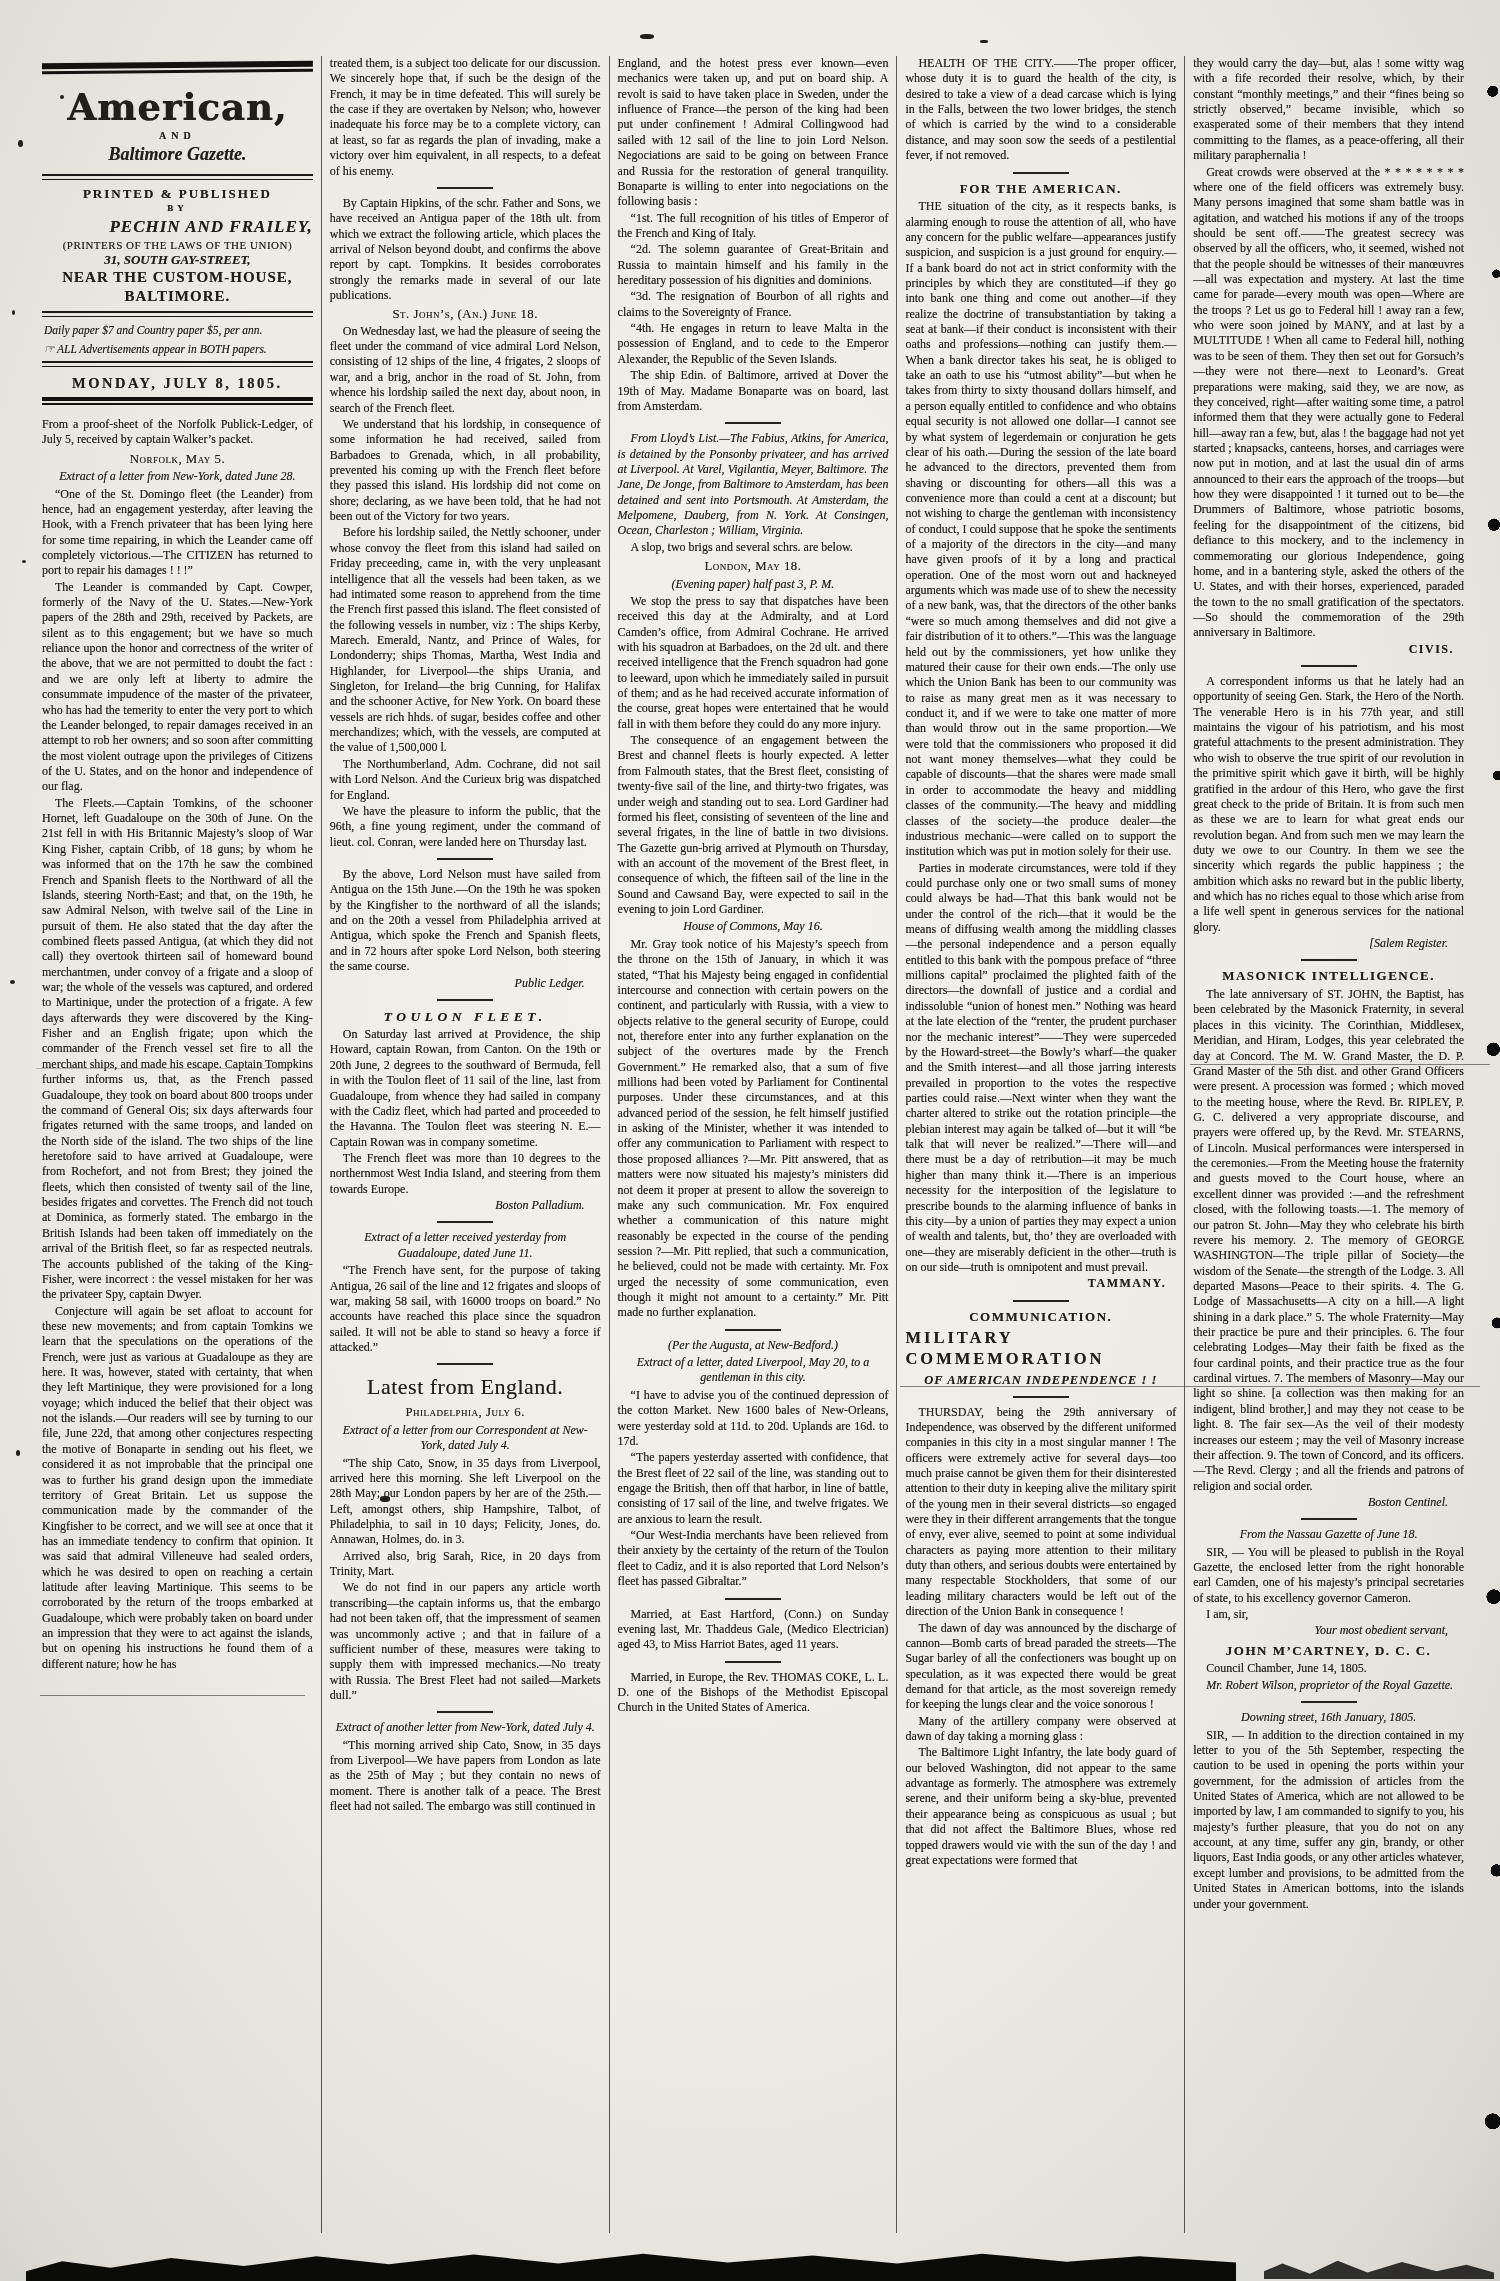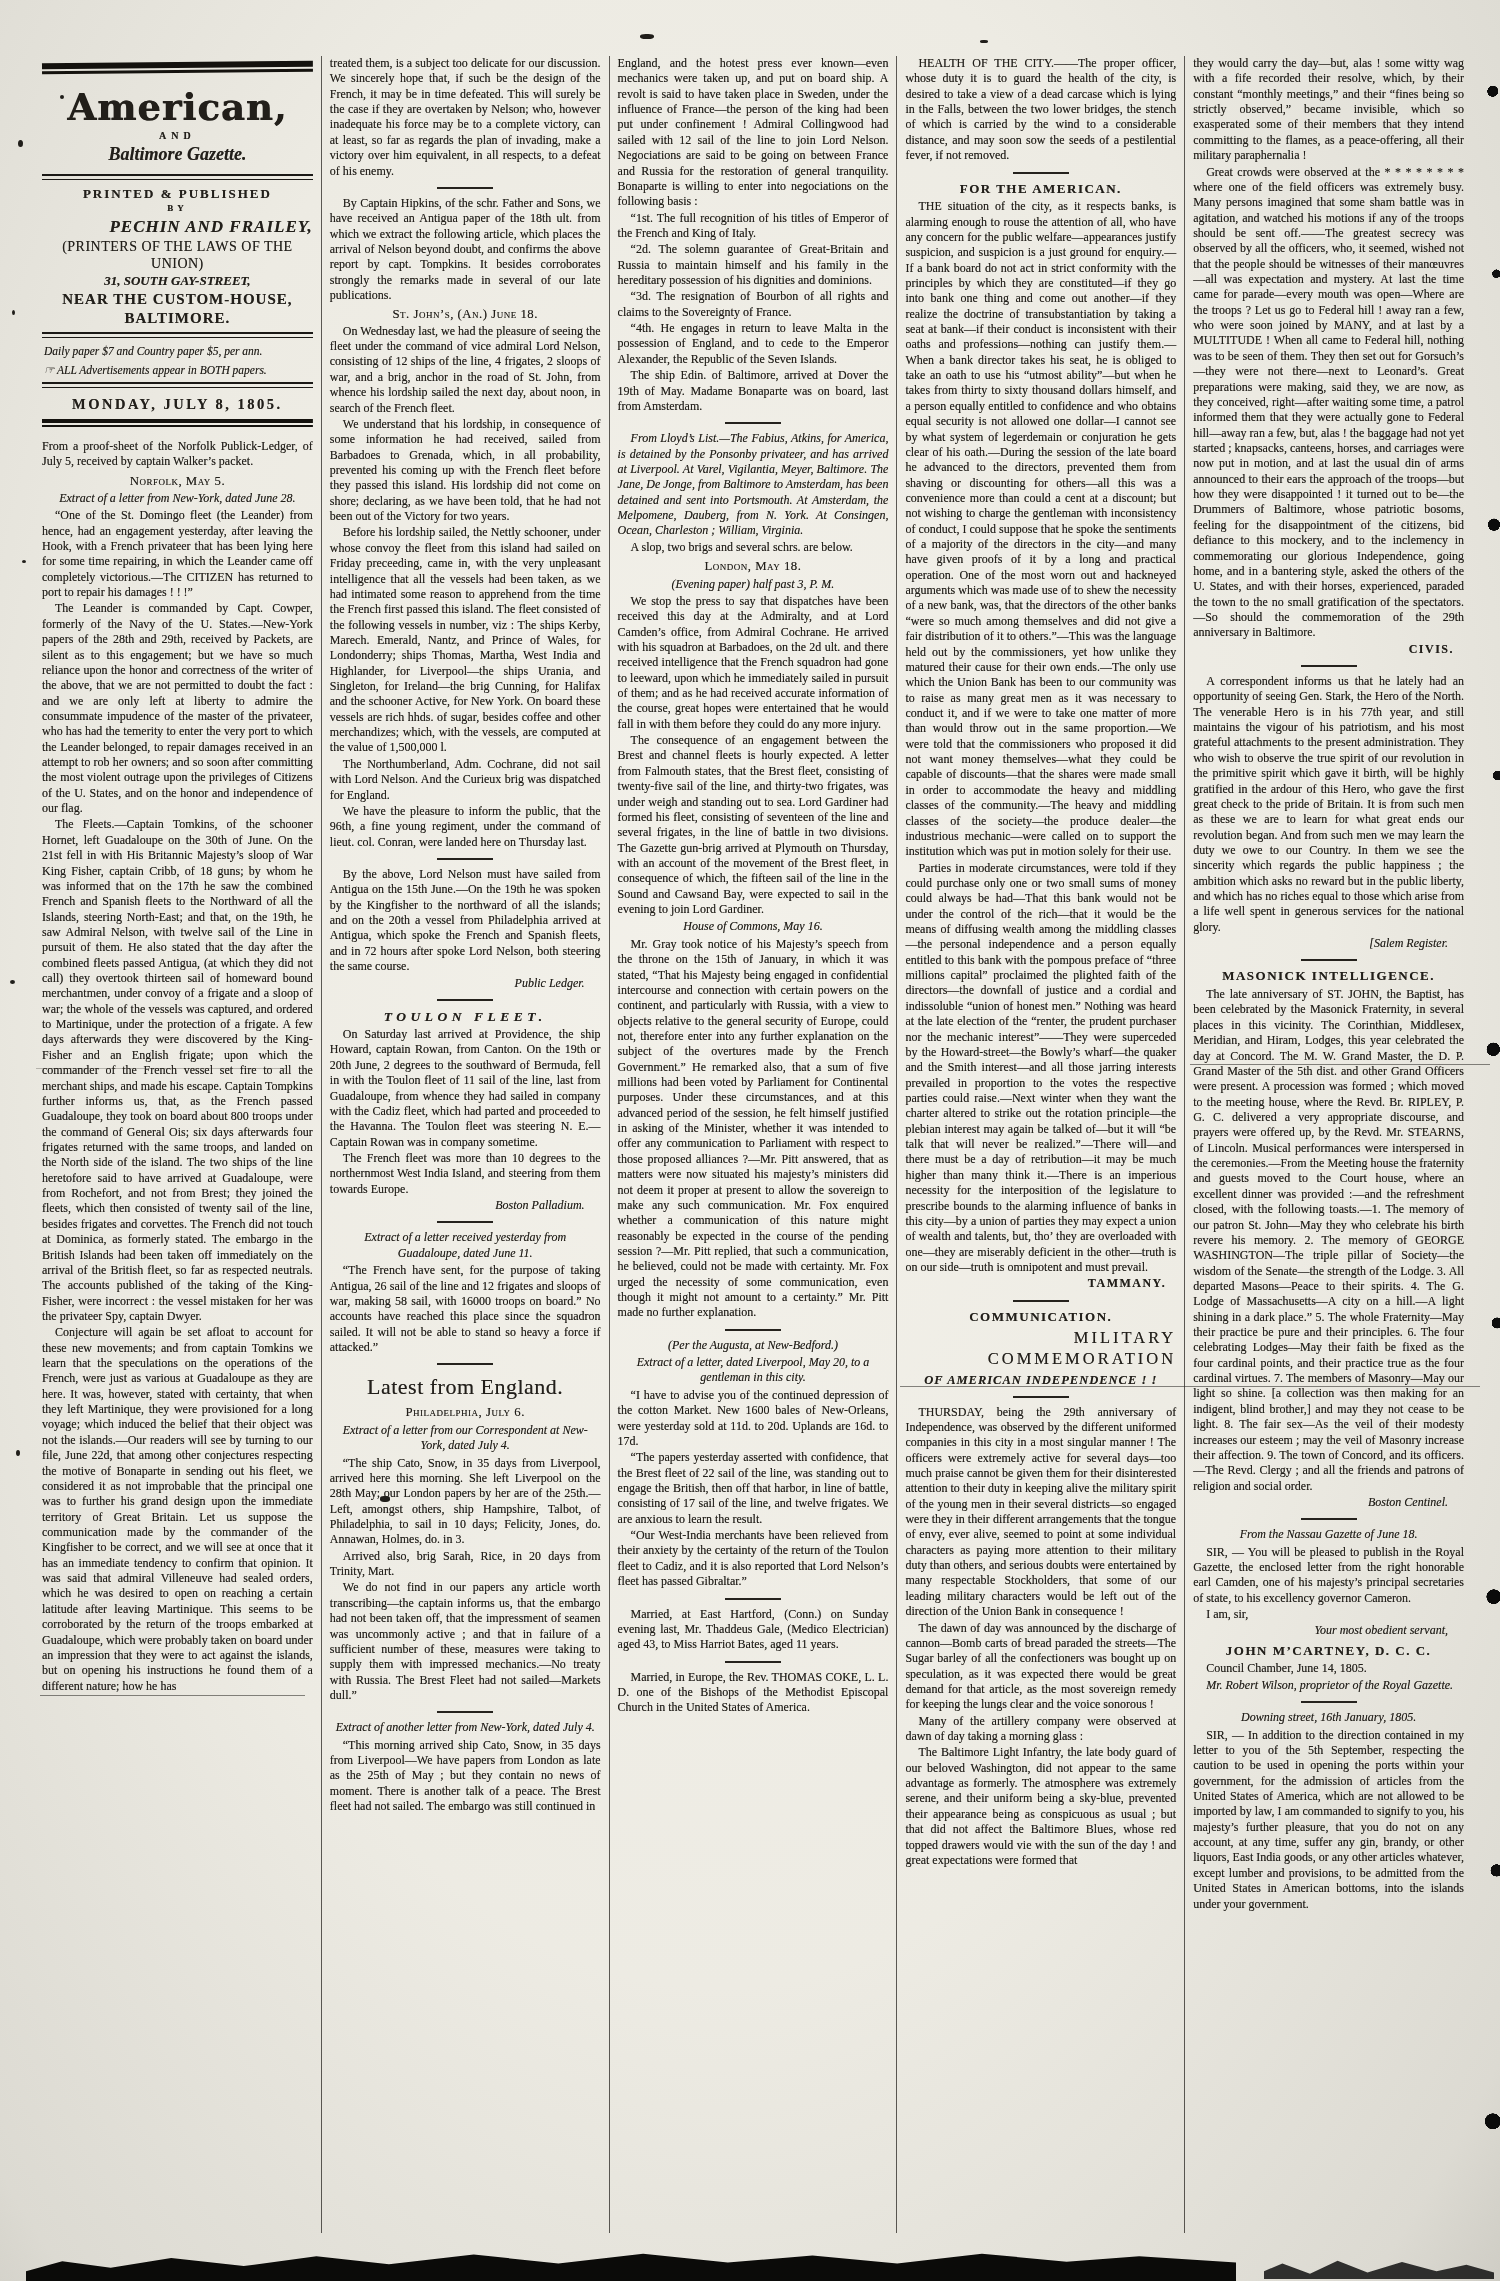--- a/index.html
+++ b/index.html
@@ -18,35 +18,35 @@
          background:linear-gradient(#14120e,#14120e) top/100% 6px no-repeat,
                     linear-gradient(#14120e,#14120e) bottom/100% 3px no-repeat;}
   .m-title{text-align:center;font-family:"DejaVu Serif",serif;font-weight:bold;
            font-size:37px;letter-spacing:1px;line-height:1;text-shadow:.7px 0 #221f1a;}
   .m-and{text-align:center;font-size:10px;font-weight:bold;letter-spacing:5px;margin:4px 0 2px;}
   .m-title2{text-align:center;font-style:italic;font-weight:bold;font-size:18px;line-height:1.05;margin-bottom:10px;}
   .m-rule{border-top:2px solid #1b1916;border-bottom:1px solid #1b1916;height:3px;margin:4px 0 6px;}
   .m-printed{text-align:center;font-weight:bold;letter-spacing:2px;font-size:13px;}
   .m-by{text-align:center;font-size:9px;letter-spacing:4px;font-weight:bold;margin:1px 0;}
   .m-pub{text-align:right;font-weight:bold;font-style:italic;font-size:17px;letter-spacing:1px;}
-  .m-note{text-align:center;font-size:14px;letter-spacing:.5px;}
+  .m-note{text-align:center;font-size:11px;letter-spacing:.5px;}
   .m-addr1{text-align:center;font-weight:bold;font-style:italic;font-size:13px;}
   .m-addr2{text-align:center;font-weight:bold;font-size:15px;letter-spacing:1px;margin-bottom:4px;}
   .m-terms{font-style:italic;font-size:11.5px;line-height:1.3;margin:4px 2px;}
   .m-date{text-align:center;font-weight:bold;font-size:14.5px;letter-spacing:2.5px;margin:7px 0 5px;}
   .m-thick{height:8px;margin:2px 0 12px;
            background:linear-gradient(#14120e,#14120e) top/100% 4px no-repeat,
                       linear-gradient(#14120e,#14120e) bottom/100% 2px no-repeat;}
 
   
   .para{margin:0 0 1px;text-align:justify;text-indent:13px;}
   .cont{text-indent:0;}
   .parai{font-style:italic;}
   .head{text-align:center;font-weight:bold;letter-spacing:1.5px;font-size:13px;margin:4px 0 2px;}
-  .head2{text-align:right;font-weight:normal;letter-spacing:3px;font-size:16.5px;margin:2px 0;}
+  .head2{text-align:left;font-weight:bold;letter-spacing:3px;font-size:16.5px;margin:2px 0;}
   .headsp{text-align:center;font-style:italic;font-weight:bold;letter-spacing:4.5px;font-size:13.5px;margin:4px 0 2px;}
   .bighead{text-align:center;font-size:22px;margin:8px 0 3px;letter-spacing:.5px;}
   .italhead{text-align:center;font-weight:bold;font-style:italic;letter-spacing:1px;font-size:12.5px;margin:1px 0 3px;}
   .date{text-align:center;font-variant:small-caps;font-size:12.8px;margin:3px 0 1px;letter-spacing:.5px;}
   .ital{text-align:center;font-style:italic;margin:2px 4px;}
   .attr{text-align:right;font-style:italic;padding-right:16px;margin:1px 0 3px;}
   .sig{text-align:right;font-weight:bold;letter-spacing:1.5px;padding-right:10px;margin:1px 0 3px;}
   .rule{width:56px;border-top:2px solid #25221d;margin:8px auto 7px;}
 
   

